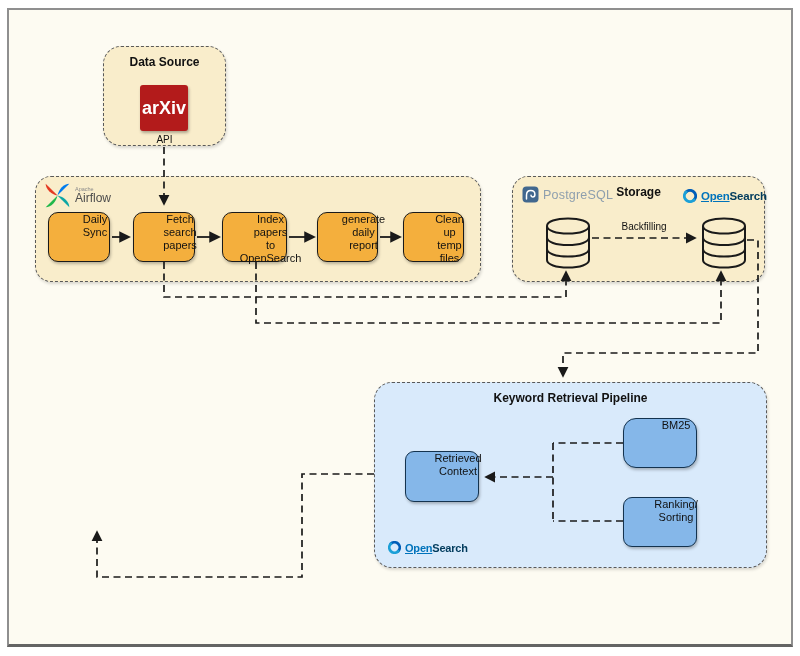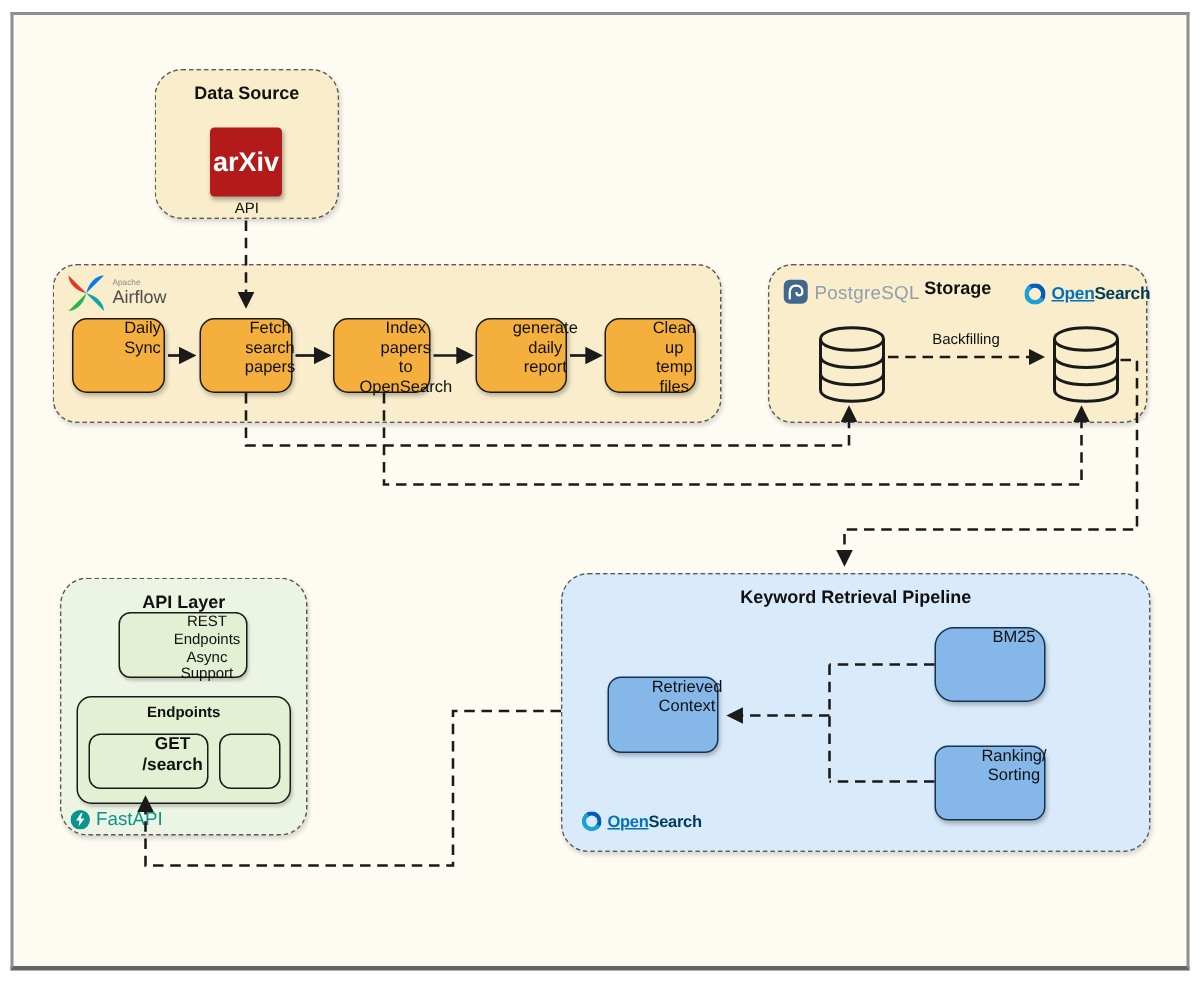--- a/index.html
+++ b/index.html
@@ -107,39 +107,20 @@
     <path d="M2,32 C2,36.5 11,39.5 23,39.5 C35,39.5 44,36.5 44,32" fill="none" stroke="#1a1a1a" stroke-width="2"></path>
   </svg>
   <svg class="cyl" style="left:701px;top:217px;" width="46" height="52" viewBox="0 0 46 52">
     <path d="M2,9 C2,4.5 11,1.5 23,1.5 C35,1.5 44,4.5 44,9 L44,43 C44,47.5 35,50.5 23,50.5 C11,50.5 2,47.5 2,43 Z" fill="#f9edcb" stroke="#1a1a1a" stroke-width="2"></path>
     <path d="M2,9 C2,13.5 11,16.5 23,16.5 C35,16.5 44,13.5 44,9" fill="none" stroke="#1a1a1a" stroke-width="2"></path>
     <path d="M2,20.5 C2,25 11,28 23,28 C35,28 44,25 44,20.5" fill="none" stroke="#1a1a1a" stroke-width="2"></path>
     <path d="M2,32 C2,36.5 11,39.5 23,39.5 C35,39.5 44,36.5 44,32" fill="none" stroke="#1a1a1a" stroke-width="2"></path>
   </svg>
   <div class="lbl" style="left:600px;top:221px;width:88px;">Backfilling</div>
 
-  <div class="grp" style="left:40px;top:385px;width:165px;height:172px;border-radius:18px;background:#ecf4e3;">
-    <div class="grp-title">API Layer</div>
-    <div class="node greenbox" style="left:38px;top:22px;width:86px;height:44px;border-radius:8px;font-size:10px;box-shadow:1px 2px 2px rgba(0,0,0,0.18);">
-      <div>REST Endpoints</div>
-      <div>Async Support</div>
-    </div>
-    <div style="position:absolute;left:10px;top:78px;width:143px;height:72px;box-sizing:border-box;background:#e3f0d3;border:1.5px solid #1a1a1a;border-radius:10px;box-shadow:1px 2px 2px rgba(0,0,0,0.18);">
-      <div style="position:absolute;left:0;right:0;top:5px;text-align:center;font-size:10px;font-weight:bold;">Endpoints</div>
-      <div class="node greenbox" style="left:7px;top:24px;width:80px;height:37px;border-radius:8px;font-size:11.5px;font-weight:bold;box-shadow:none;">GET /search</div>
-      <div class="node greenbox" style="left:94px;top:24px;width:41px;height:37px;border-radius:8px;box-shadow:none;"></div>
-    </div>
-    <div class="logo-row" style="left:6px;top:153px;">
-      <svg width="13" height="13" viewBox="0 0 16 16">
-        <circle cx="8" cy="8" r="8" fill="#0b9489"></circle>
-        <path d="M8.6,2.5 L4.6,8.6 H7.4 L6.6,13.5 L11.4,6.9 H8.3 L9.9,2.5 Z" fill="#ffffff"></path>
-      </svg>
-      <span class="fastapi-text">FastAPI</span>
-    </div>
-  </div>
 
   <div class="grp" style="left:374px;top:382px;width:393px;height:186px;border-radius:18px;background:#d9eafb;">
     <div class="grp-title">Keyword Retrieval Pipeline</div>
     <div class="logo-row" style="left:13px;top:158px;">
       <svg width="13" height="13" viewBox="0 0 14 14">
         <g transform="rotate(45 7 7)">
           <path d="M12.6,7 A5.6,5.6 0 0 0 1.4,7" stroke="#005eb8" stroke-width="3" fill="none" stroke-linecap="round"></path>
           <path d="M1.4,7 A5.6,5.6 0 0 0 12.6,7" stroke="#1ba0d7" stroke-width="3" fill="none" stroke-linecap="round"></path>
         </g>
       </svg>

